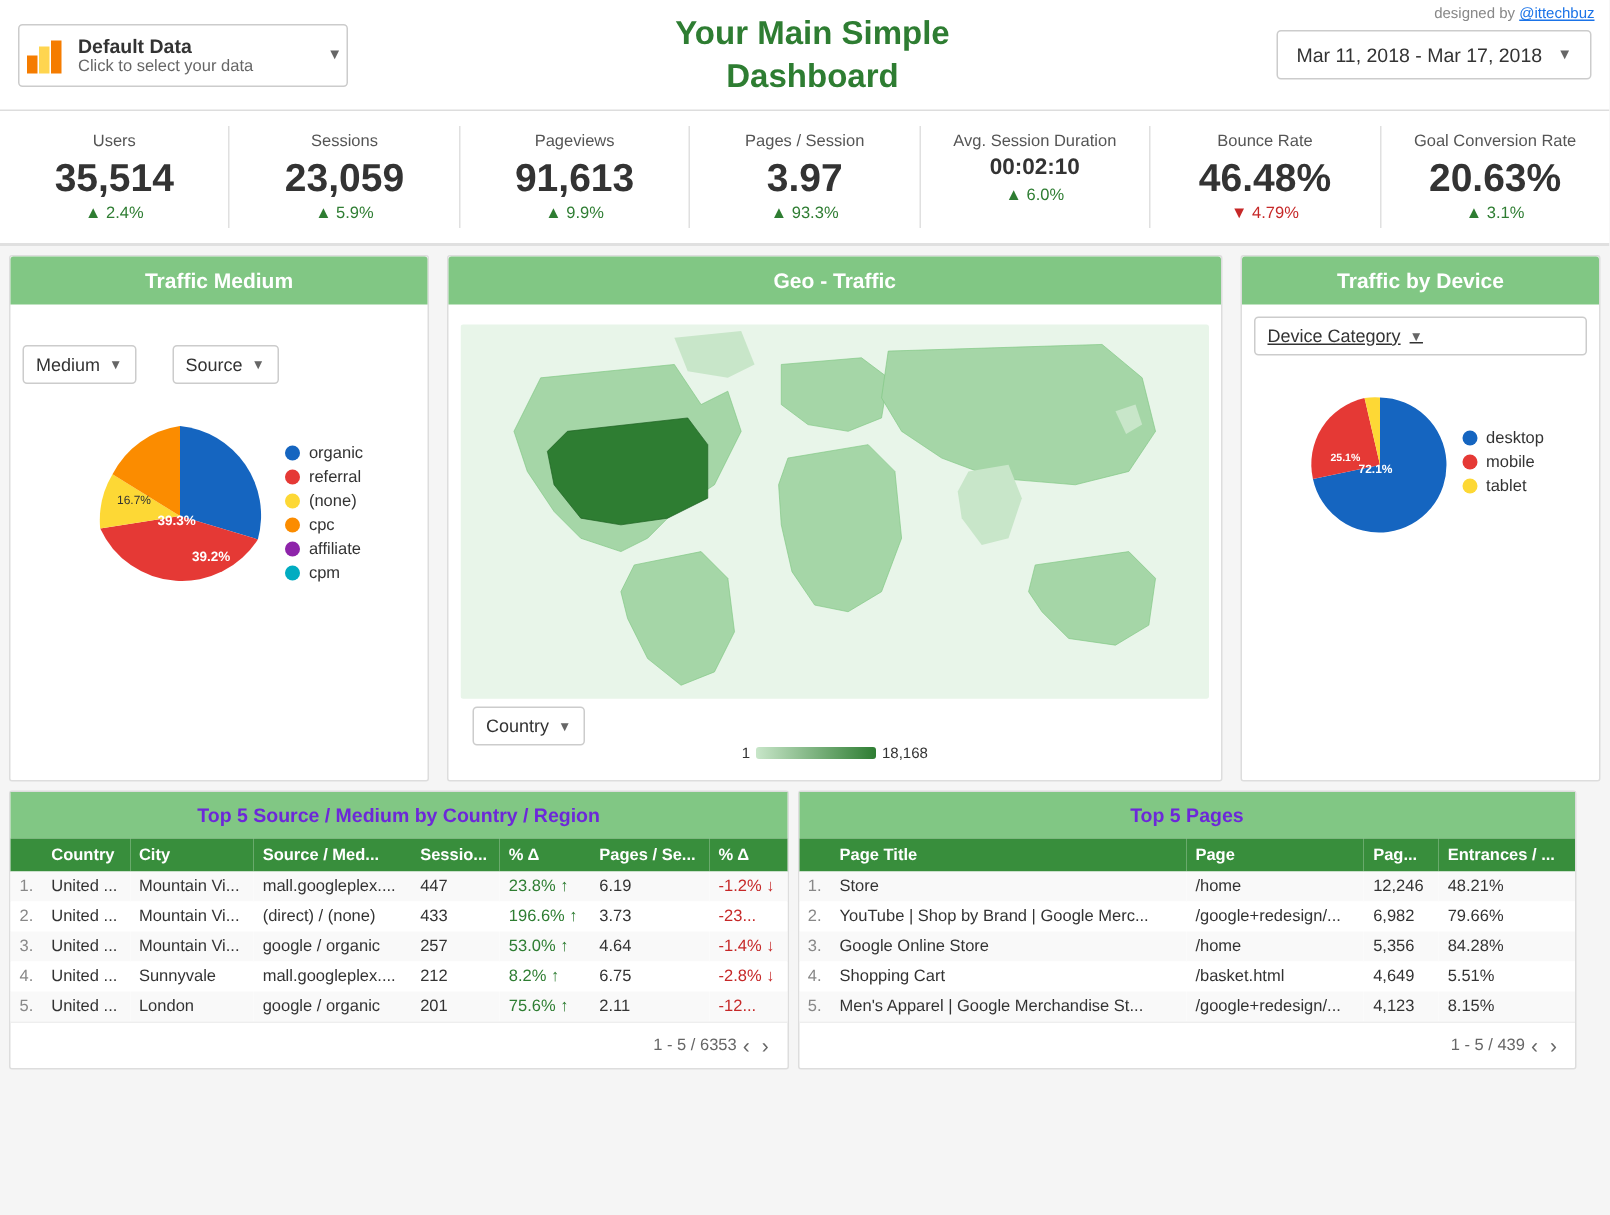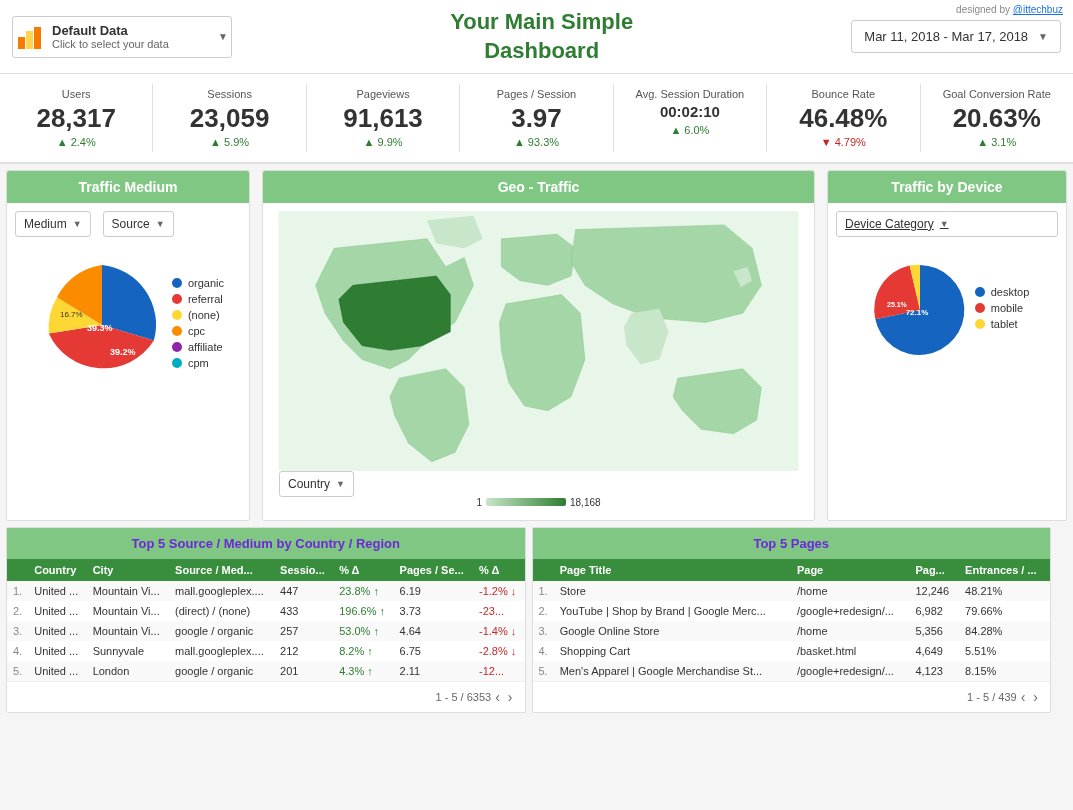--- a/index.html
+++ b/index.html
@@ -31,30 +31,30 @@
     .arrow-down::before { content: "▼ "; }
     
     
     .main-content { display: flex; gap: 0; }
     
     
     .panel { background: #fff; border: 1px solid #ddd; margin: 6px; border-radius: 2px; }
     .panel-header { background: #81c784; color: #fff; text-align: center; padding: 8px; font-size: 14px; font-weight: bold; border-radius: 2px 2px 0 0; }
     
     
-    .traffic-medium { width: 244px; flex-shrink: 0; }
+    .traffic-medium { width: 280px; flex-shrink: 0; }
     
     
     .geo-traffic { flex: 1; }
     
     
     .traffic-device { width: 240px; flex-shrink: 0; }
     
     
-    .dropdown-row { display: flex; gap: 12px; padding: 8px; }
+    .dropdown-row { display: flex; gap: 24px; padding: 8px; margin-top: 19px; }
     .dropdown { display: flex; align-items: center; border: 1px solid #ccc; padding: 5px 8px; border-radius: 3px; cursor: pointer; font-size: 12px; background: #fff; }
     .dropdown-arrow { margin-left: 6px; font-size: 9px; color: #666; }
     
     
     .chart-area { display: flex; align-items: center; justify-content: center; padding: 10px; }
     
     
     .legend { list-style: none; font-size: 11px; }
     .legend li { display: flex; align-items: center; margin-bottom: 4px; }
     .legend-dot { width: 10px; height: 10px; border-radius: 50%; margin-right: 6px; flex-shrink: 0; }
@@ -120,21 +120,21 @@
     <div class="date-range">
       <span>Mar 11, 2018 - Mar 17, 2018</span>
       <span class="date-range-arrow">▼</span>
     </div>
   </div>
 </div>
 
 <div class="metrics-bar">
   <div class="metric">
     <div class="metric-label">Users</div>
-    <div class="metric-value">28,317</div>
+    <div class="metric-value">35,514</div>
     <div class="metric-change change-up"><span class="arrow-up"></span><span>2.4%</span></div>
   </div>
   <div class="metric">
     <div class="metric-label">Sessions</div>
     <div class="metric-value">23,059</div>
     <div class="metric-change change-up"><span class="arrow-up"></span><span>5.9%</span></div>
   </div>
   <div class="metric">
     <div class="metric-label">Pageviews</div>
     <div class="metric-value">91,613</div>
@@ -355,21 +355,21 @@
     <td class="change-up-inline">8.2% ↑</td>
     <td>6.75</td>
     <td class="change-down-inline">-2.8% ↓</td>
   </tr>
           <tr class="table-row-even">
     <td>5.</td>
     <td>United ...</td>
     <td>London</td>
     <td>google / organic</td>
     <td>201</td>
-    <td class="change-up-inline">4.3% ↑</td>
+    <td class="change-up-inline">75.6% ↑</td>
     <td>2.11</td>
     <td class="change-down-inline">-12...</td>
   </tr>
         </tbody>
     </table>
     <div class="table-footer">
       <span>1 - 5 / 6353</span>
       <button>‹</button>
       <button>›</button>
     </div>

